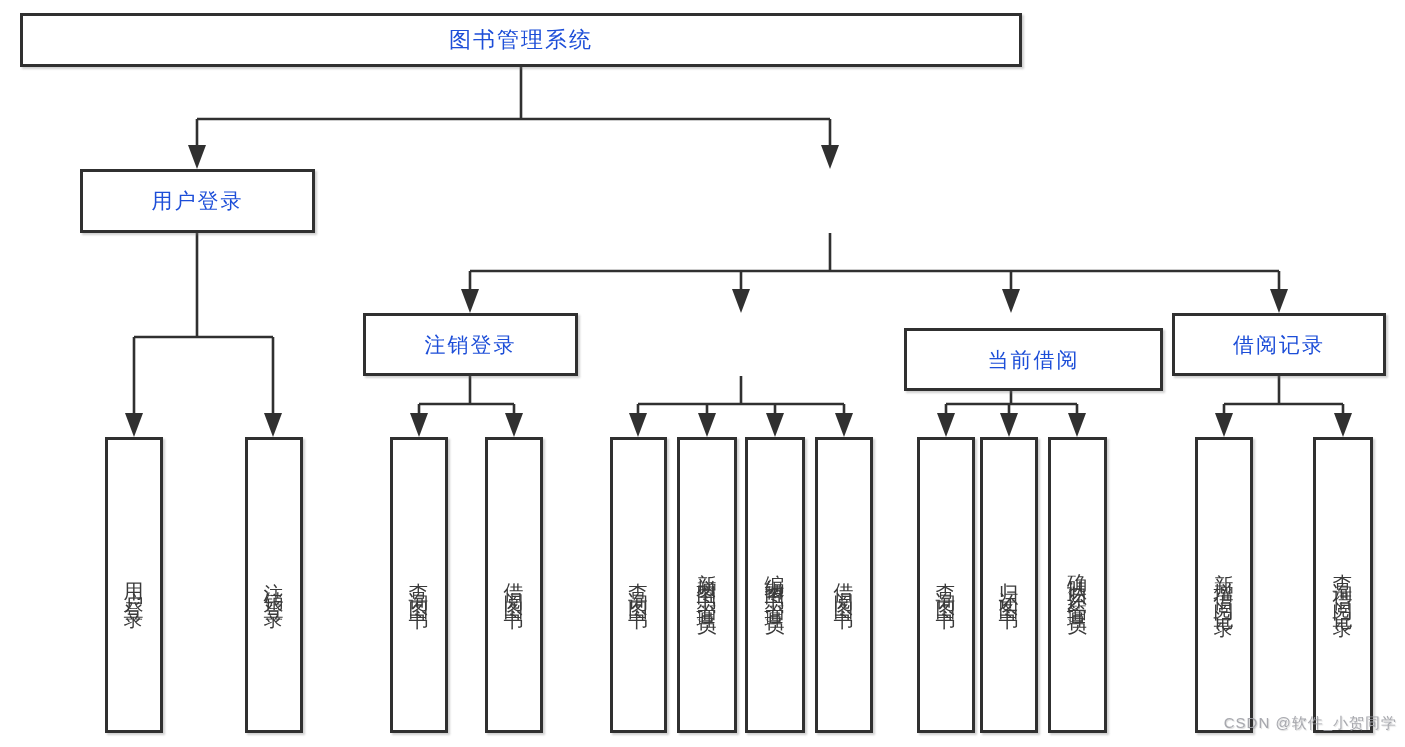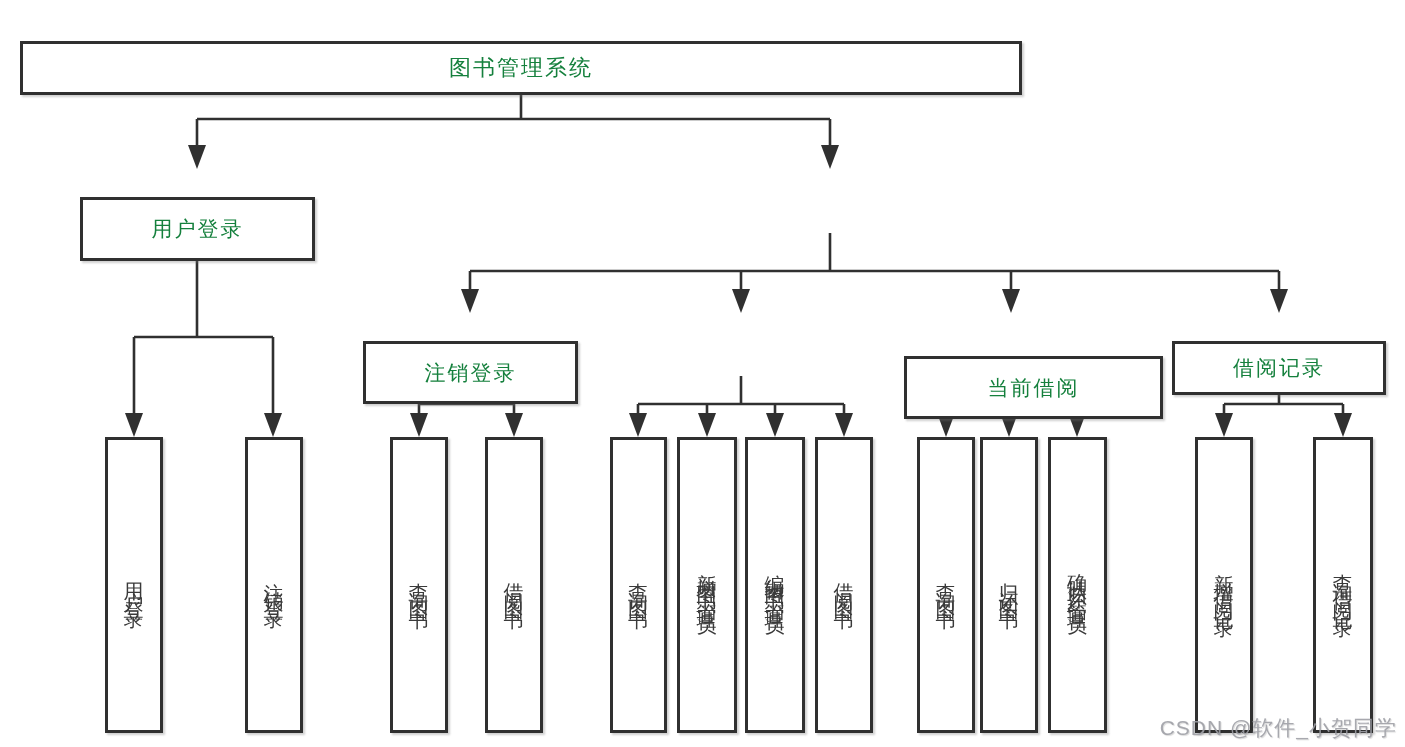--- a/index.html
+++ b/index.html
@@ -27,23 +27,22 @@
     z-index: 2;
     box-sizing: border-box;
     background: #ffffff;
     border: 3px solid #303030;
     box-shadow: 2px 2px 2px rgba(120,120,120,0.35);
     display: flex;
     align-items: center;
     justify-content: center;
     font-size: 21px;
     letter-spacing: 2px;
-    color: #15803d;
+    color: #1d4ed8;
     white-space: nowrap;
-    margin-top: 28px;
   }
   .vbox {
     position: absolute;
     z-index: 2;
     box-sizing: border-box;
     top: 437px;
     height: 296px;
     width: 58px;
     background: #ffffff;
     border: 3px solid #303030;
@@ -59,21 +58,21 @@
     letter-spacing: 9px;
     color: #3a3a3a;
     line-height: 1;
     white-space: nowrap;
   }
   #watermark {
     position: absolute;
     z-index: 3;
     right: 8px;
     top: 714px;
-    font-size: 21px;
+    font-size: 15px;
     letter-spacing: 1px;
     color: rgba(158,160,166,0.9);
     text-shadow: 1px 1px 1px rgba(0,0,0,0.15);
     white-space: nowrap;
   }
 </style>
 </head>
 <body>
 
 <div id="canvas">
@@ -107,21 +106,21 @@
                M1224 437 L1215 413 L1233 413 Z M1343 437 L1334 413 L1352 413 Z"></path>
     </g>
   </svg>
 
   <div class="hbox" style="left:20px; top:13px; width:1002px; height:54px; font-size:22px;">图书管理系统</div>
 
   <div class="hbox" style="left:80px; top:169px; width:235px; height:64px;">用户登录</div>
 
   <div class="hbox" style="left:363px; top:313px; width:215px; height:63px;">注销登录</div>
   <div class="hbox" style="left:904px; top:328px; width:259px; height:63px;font-family:Liberation Serif, serif;">当前借阅</div>
-  <div class="hbox" style="left:1172px; top:313px; width:214px; height:54px;">借阅记录</div>
+  <div class="hbox" style="left:1172px; top:313px; width:214px; height:63px;">借阅记录</div>
 
   <div class="vbox" style="left:105px;">
     <span class="vtext">用户登录</span>
   </div>
   <div class="vbox" style="left:245px;">
     <span class="vtext">注销登录</span>
   </div>
 
   <div class="vbox" style="left:390px;">
     <span class="vtext">查询图书</span>

